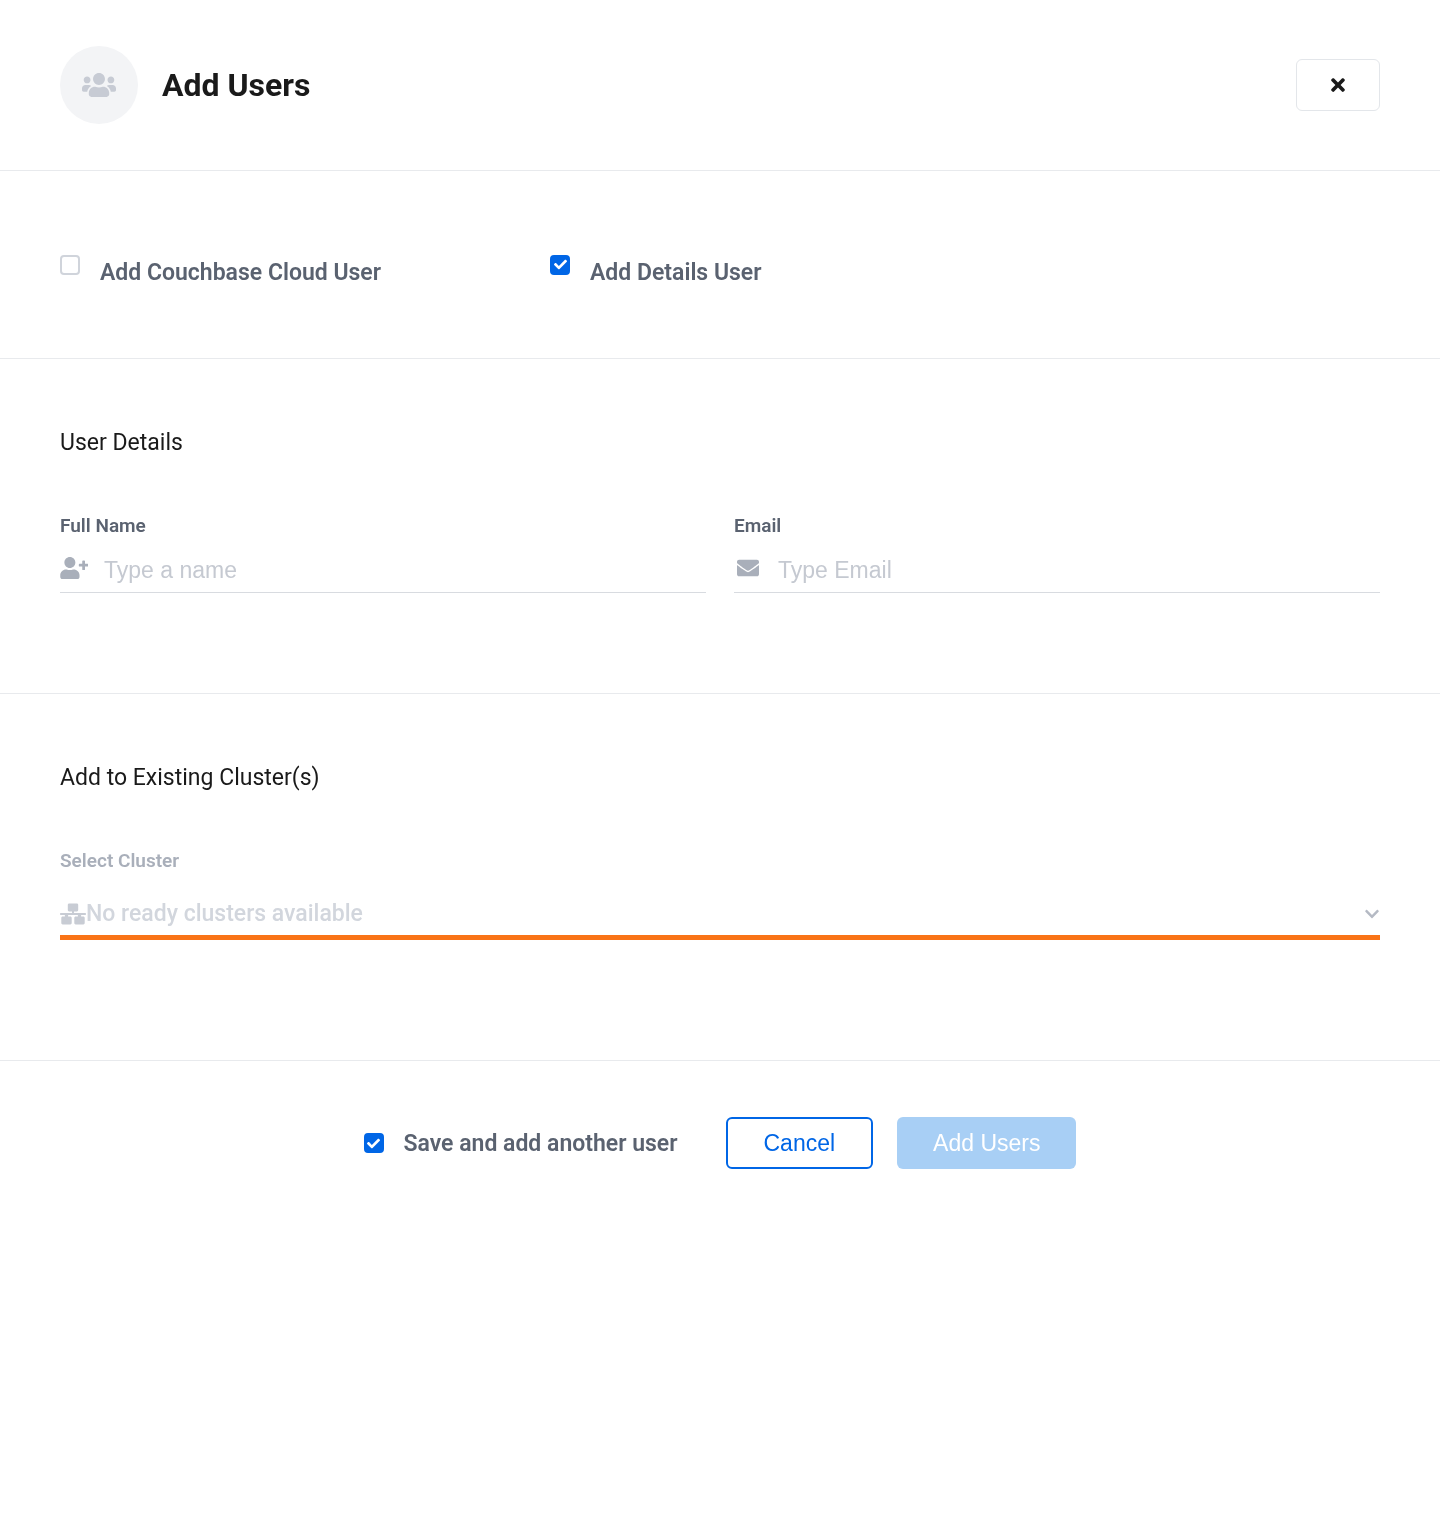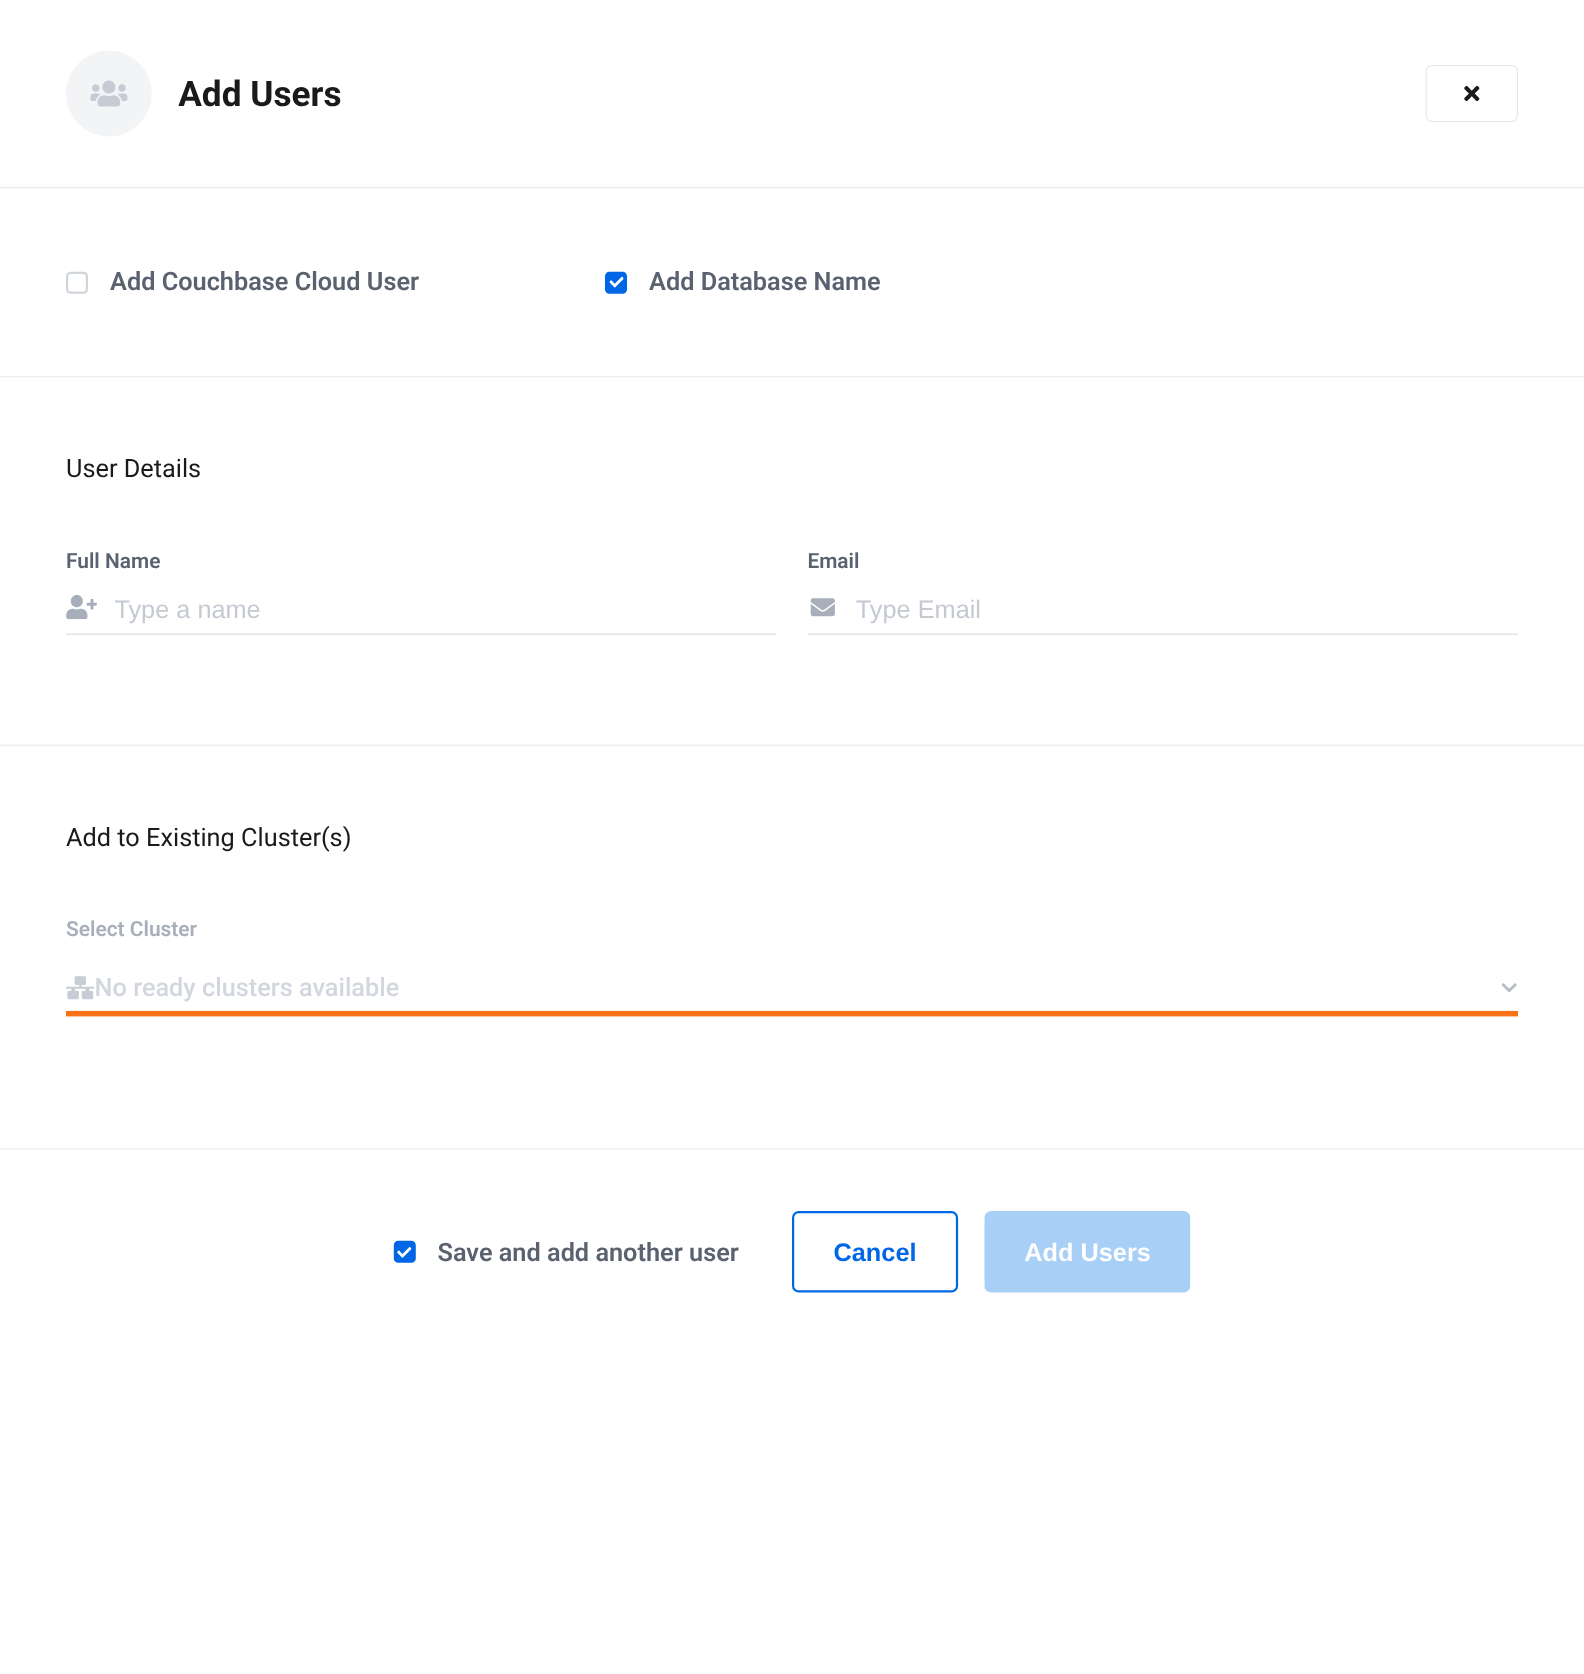--- a/index.html
+++ b/index.html
@@ -94,20 +94,21 @@
   }
   .checkbox-box.checked svg {
     width: 13px;
     height: 13px;
     fill: #ffffff;
   }
   .checkbox-label {
     font-size: 23px;
     font-weight: 600;
     color: #5a6270;
+    margin-top: 16px;
   }
   .details-section {
     padding: 70px 60px 100px 60px;
   }
   .section-heading {
     font-size: 23px;
     font-weight: 400;
     color: #1a1a1a;
     margin-bottom: 58px;
   }
@@ -196,25 +197,25 @@
     align-items: center;
     gap: 20px;
     margin-right: 24px;
   }
   .footer-check-label {
     font-size: 23px;
     font-weight: 600;
     color: #5a6270;
   }
   .btn {
-    height: 74px;
+    height: 52px;
     padding: 6px 36px;
     border-radius: 6px;
     font-size: 23px;
-    font-weight: 700;
+    font-weight: 400;
     cursor: pointer;
     display: flex;
     align-items: center;
     justify-content: center;
   }
   .btn-cancel {
     background: #ffffff;
     border: 2px solid #0066e6;
     color: #0066e6;
     min-width: 144px;
@@ -253,21 +254,21 @@
     <div class="checkbox-item">
       <div class="checkbox-box"></div>
       <span class="checkbox-label">Add Couchbase Cloud User</span>
     </div>
     <div class="checkbox-item">
       <div class="checkbox-box checked">
         <svg viewBox="0 0 512 512">
           <path d="M173.898 439.404l-166.4-166.4c-9.997-9.997-9.997-26.206 0-36.204l36.203-36.204c9.997-9.998 26.207-9.998 36.204 0L192 312.69 432.095 72.596c9.997-9.997 26.207-9.997 36.204 0l36.203 36.204c9.997 9.997 9.997 26.206 0 36.204l-294.4 294.401c-9.998 9.997-26.207 9.997-36.204-.001z"></path>
         </svg>
       </div>
-      <span class="checkbox-label">Add Database Name</span>
+      <span class="checkbox-label">Add Details User</span>
     </div>
   </div>
 
   <div class="section-divider"></div>
 
   <div class="details-section">
     <h2 class="section-heading">User Details</h2>
     <div class="field-row">
       <div class="field">
         <label class="field-label">Full Name</label>

